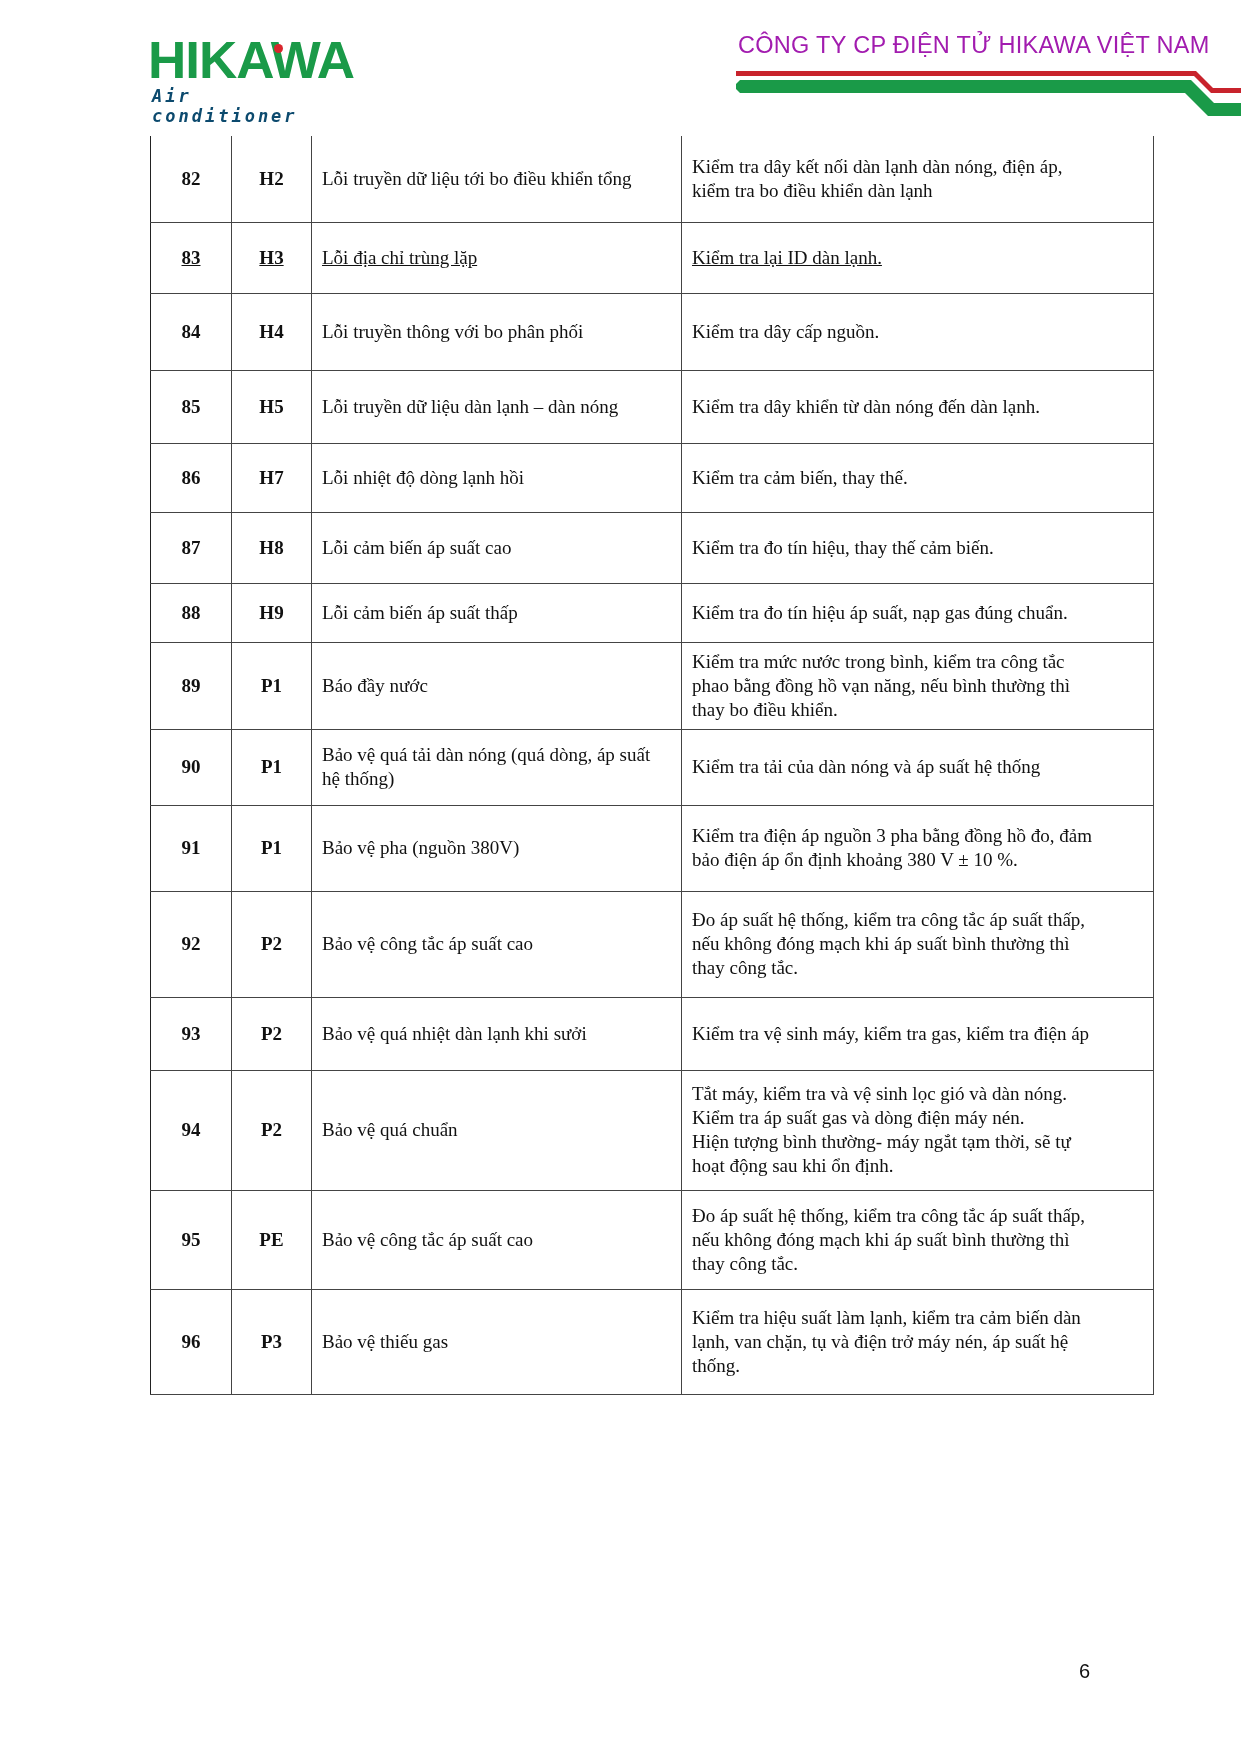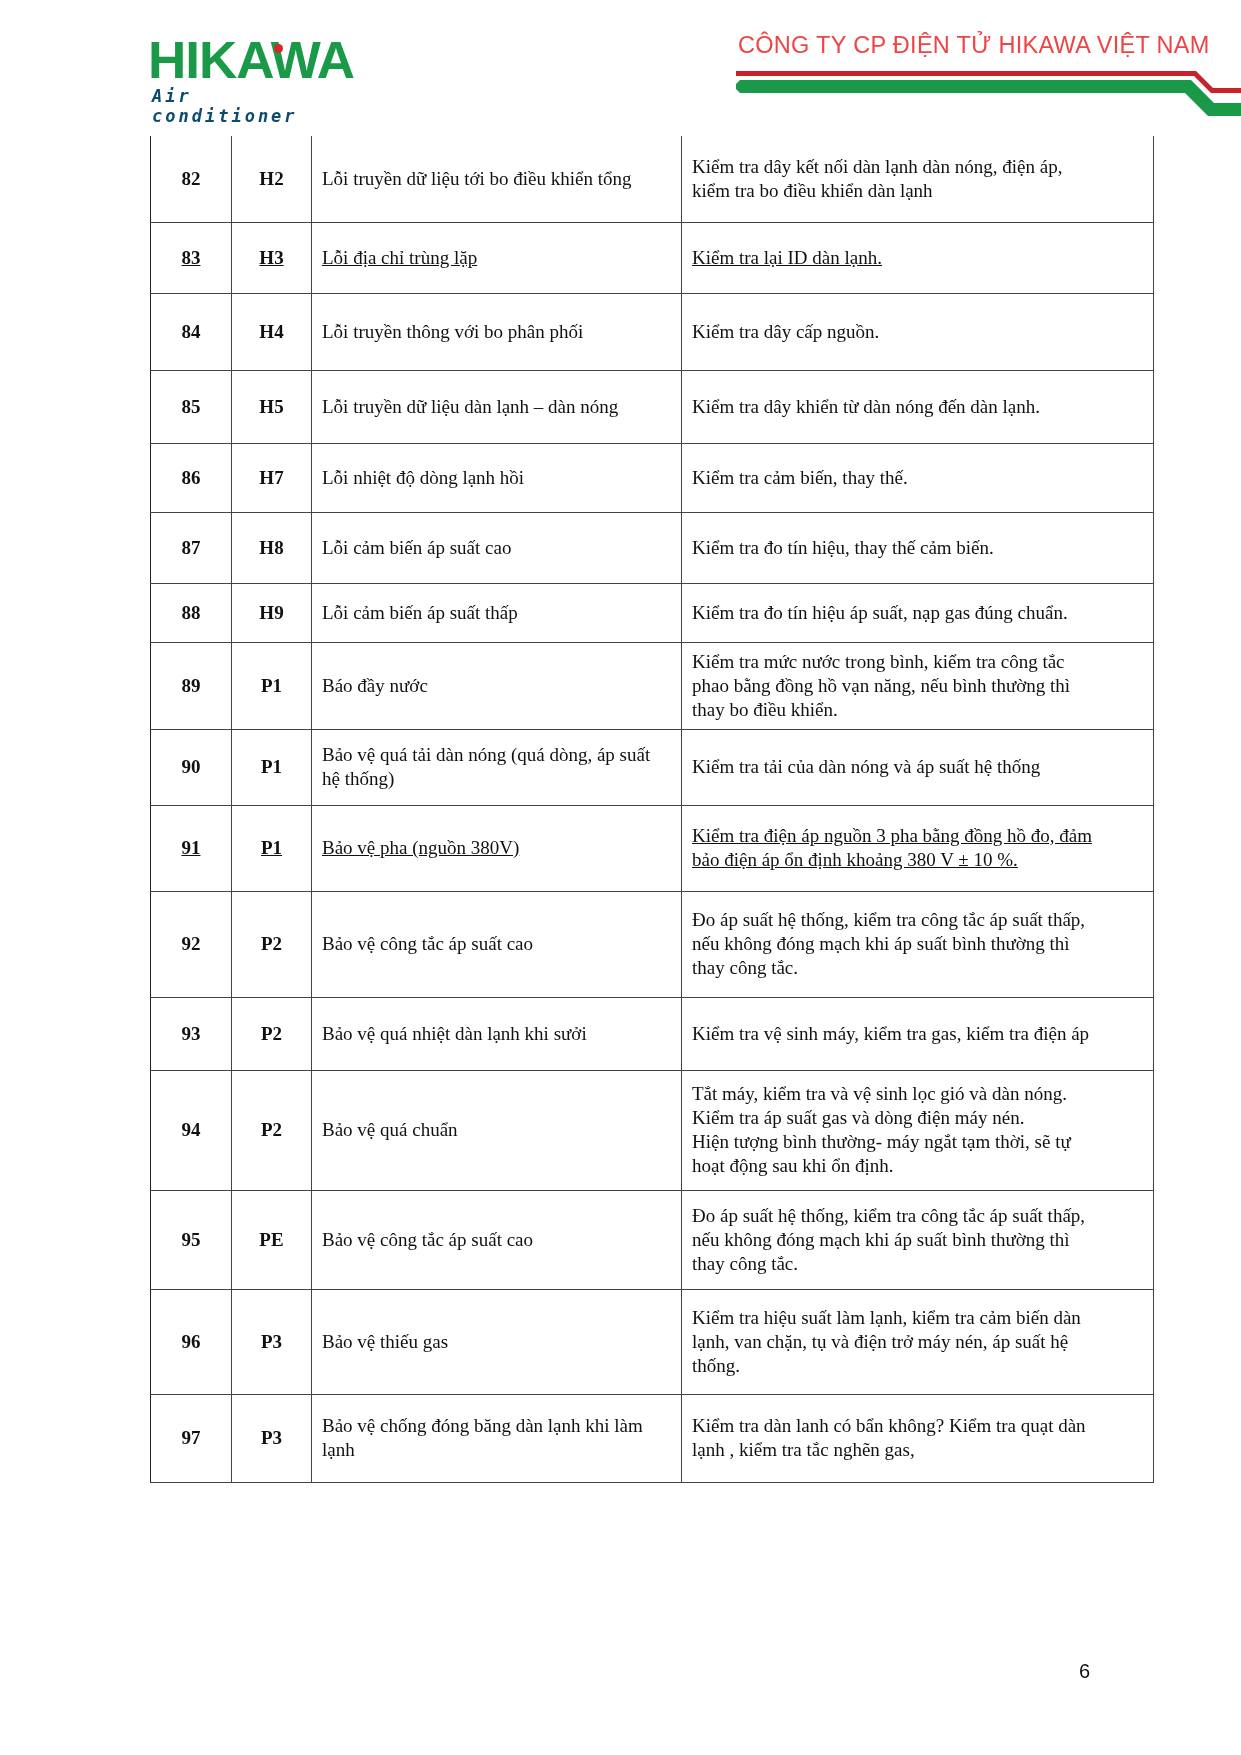--- a/index.html
+++ b/index.html
@@ -12,21 +12,21 @@
                  font-size: 52px; line-height: 52px; color: #1a9a48; letter-spacing: -1px;
                  transform: scaleX(1.02); transform-origin: left; position: relative; }
     .logo-dot { position: absolute; left: 126px; top: 10px; width: 9px; height: 9px;
                 border-radius: 50%; background: #d9262d; }
     .logo-sub { font-family: "DejaVu Sans Mono", "Liberation Mono", monospace; font-weight: bold;
                 font-style: italic; font-size: 17px; color: #0c4a6e; letter-spacing: 3px;
                 margin-top: 0px; margin-left: 4px; }
 
     .company { position: absolute; left: 738px; top: 32px;
                font-family: "Liberation Sans", "DejaVu Sans", sans-serif; font-size: 23.5px;
-               color: #ef4444; letter-spacing: 0.3px; white-space: nowrap; }
+               color: #a21caf; letter-spacing: 0.3px; white-space: nowrap; }
     .bars { position: absolute; left: 736px; top: 66px; width: 505px; height: 56px; }
 
     
     .tbl { position: absolute; left: 150px; top: 136px; width: 1003px; border-collapse: collapse;
            table-layout: fixed; }
     .tbl td { border: 1.5px solid #444; font-size: 19px; line-height: 24px; padding: 0 10px;
               vertical-align: middle; }
     .tbl tr:first-child td { border-top: none; }
     .tbl td.c-no, .tbl td.c-code { text-align: center; font-weight: bold; padding: 0; }
     .tbl td.c-no { border-left: 1.5px solid #222; }
@@ -128,21 +128,21 @@
         </td>
       </tr>
       <tr style="height: 76px;">
         <td class="c-no">90</td>
         <td class="c-code">P1</td>
         <td class="c-desc">Bảo vệ quá tải dàn nóng (quá dòng, áp suất hệ thống)</td>
         <td class="c-fix">
           <span class="fix-line">Kiểm tra tải của dàn nóng và áp suất hệ thống</span>
         </td>
       </tr>
-      <tr style="height: 86px; text-decoration: underline;">
+      <tr style="height: 86px;">
         <td class="c-no">91</td>
         <td class="c-code">P1</td>
         <td class="c-desc">Bảo vệ pha (nguồn 380V)</td>
         <td class="c-fix">
           <span class="fix-line">Kiểm tra điện áp nguồn 3 pha bằng đồng hồ đo, đảm</span>
           <span class="fix-line">bảo điện áp ổn định khoảng 380 V ± 10 %.</span>
         </td>
       </tr>
       <tr style="height: 106px;">
         <td class="c-no">92</td>
@@ -186,25 +186,16 @@
       <tr style="height: 105px;">
         <td class="c-no">96</td>
         <td class="c-code">P3</td>
         <td class="c-desc">Bảo vệ thiếu gas</td>
         <td class="c-fix">
           <span class="fix-line">Kiểm tra hiệu suất làm lạnh, kiểm tra cảm biến dàn</span>
           <span class="fix-line">lạnh, van chặn, tụ và điện trở máy nén, áp suất hệ</span>
           <span class="fix-line">thống.</span>
         </td>
       </tr>
-      <tr style="height: 88px;">
-        <td class="c-no">97</td>
-        <td class="c-code">P3</td>
-        <td class="c-desc">Bảo vệ chống đóng băng dàn lạnh khi làm lạnh</td>
-        <td class="c-fix">
-          <span class="fix-line">Kiểm tra dàn lanh có bẩn không? Kiểm tra quạt dàn</span>
-          <span class="fix-line">lạnh , kiểm tra tắc nghẽn gas,</span>
-        </td>
-      </tr>
     </tbody>
 </table>
 
 <div class="page-num">6</div>
 
 </body></html>

